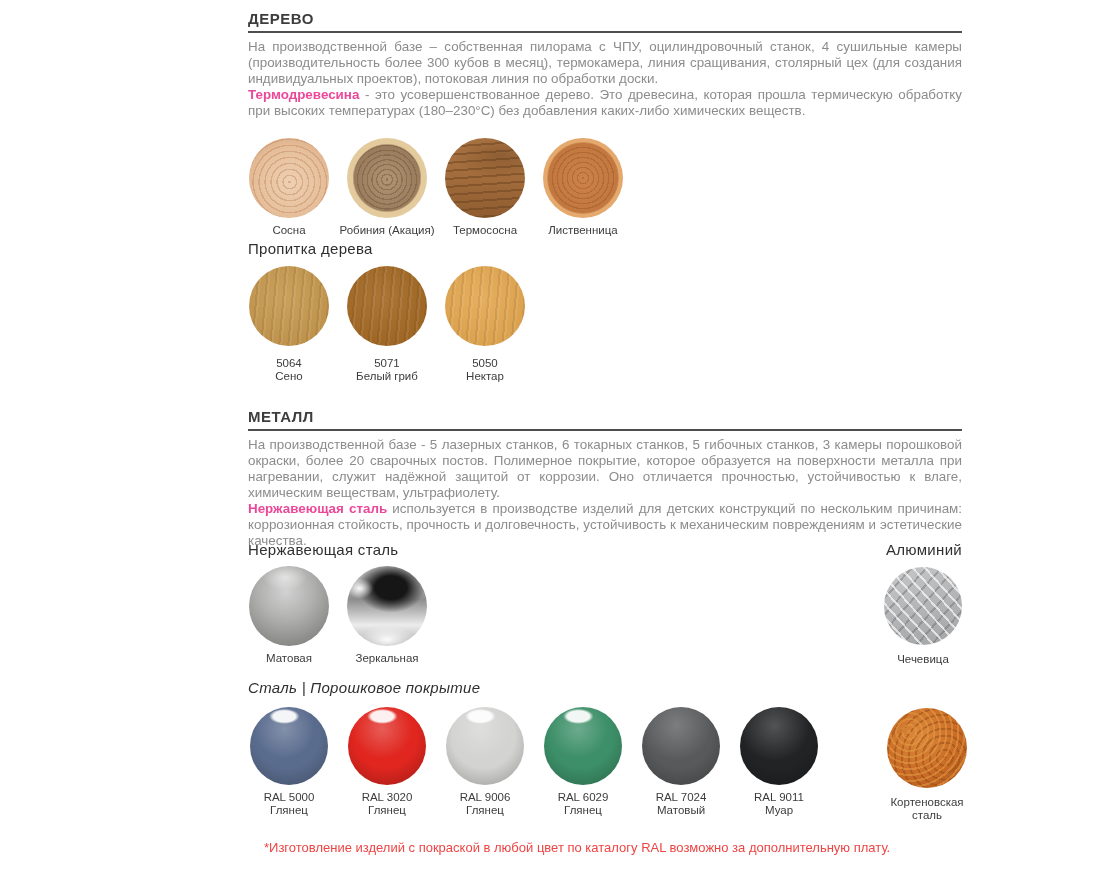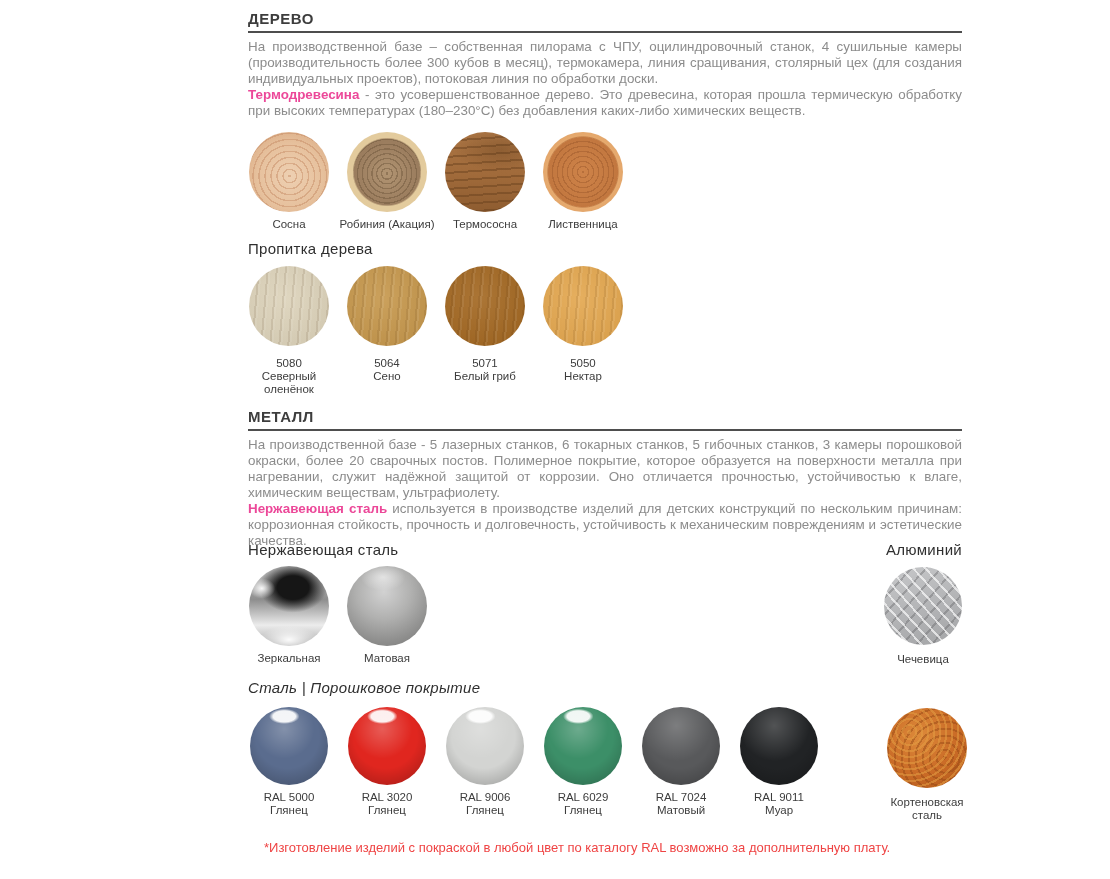--- a/index.html
+++ b/index.html
@@ -112,21 +112,21 @@
     <div class="h1" style="top:10px;">ДЕРЕВО</div>
     <div class="rule" style="top:31px;"></div>
 
     <div class="para" style="top:39px;">
       <span>На производственной базе – собственная пилорама с ЧПУ, оцилиндровочный станок, 4 сушильные камеры (производительность более 300 кубов в месяц), термокамера, линия сращивания, столярный цех (для создания индивидуальных проектов), потоковая линия по обработки доски.</span>
     </div>
     <div class="para" style="top:87px;">
       <span class="b">Термодревесина</span><span> - это усовершенствованное дерево. Это древесина, которая прошла термическую обработку при высоких температурах (180–230°С) без добавления каких-либо химических веществ.</span>
     </div>
 
-    <div class="row" style="top:132px;">
+    <div class="row" style="top:138px;">
       <div class="cell">
         <div class="circle sw-pine"></div>
         <div class="lbl">Сосна</div>
       </div>
       <div class="cell">
         <div class="circle sw-robinia"></div>
         <div class="lbl" style="white-space:nowrap;">Робиния (Акация)</div>
       </div>
       <div class="cell">
         <div class="circle sw-thermo"></div>
@@ -134,27 +134,20 @@
       </div>
       <div class="cell">
         <div class="circle sw-larch"></div>
         <div class="lbl">Лиственница</div>
       </div>
     </div>
 
     <div class="sub" style="top:240px; left:0;">Пропитка дерева</div>
 
     <div class="row" style="top:266px;">
-      <div class="cell">
-        <div class="circle sw-stain" style="--c: #dcd2b9;"></div>
-        <div class="lbl stain-lbl">
-          <span class="code">5080</span>
-          <span>Северный оленёнок</span>
-        </div>
-      </div>
       <div class="cell">
         <div class="circle sw-stain" style="--c: #c5964a;"></div>
         <div class="lbl stain-lbl">
           <span class="code">5064</span>
           <span>Сено</span>
         </div>
       </div>
       <div class="cell">
         <div class="circle sw-stain" style="--c: #a2661f;"></div>
         <div class="lbl stain-lbl">
@@ -179,26 +172,26 @@
     </div>
     <div class="para" style="top:501px;">
       <span class="b">Нержавеющая сталь</span><span> используется в производстве изделий для детских конструкций по нескольким причинам: коррозионная стойкость, прочность и долговечность, устойчивость к механическим повреждениям и эстетические качества.</span>
     </div>
 
     <div class="sub" style="top:541px; left:0;">Нержавеющая сталь</div>
     <div class="sub" style="top:541px; right:0; text-align:right;">Алюминий</div>
 
     <div class="row" style="top:566px;">
       <div class="cell">
+        <div class="circle sw-matte"></div>
+        <div class="lbl">Матовая</div>
+      </div>
+      <div class="cell">
         <div class="circle sw-mirror"></div>
         <div class="lbl">Зеркальная</div>
-      </div>
-      <div class="cell">
-        <div class="circle sw-matte"></div>
-        <div class="lbl">Матовая</div>
       </div>
     </div>
 
     <div class="right-col" style="top:567px; right:-6px;">
       <div class="circle sw-alu"></div>
       <div class="lbl" style="margin-top:8px;">Чечевица</div>
     </div>
 
     <div class="sub" style="top:679px; left:0;font-style:italic;">Сталь | Порошковое покрытие</div>
 

